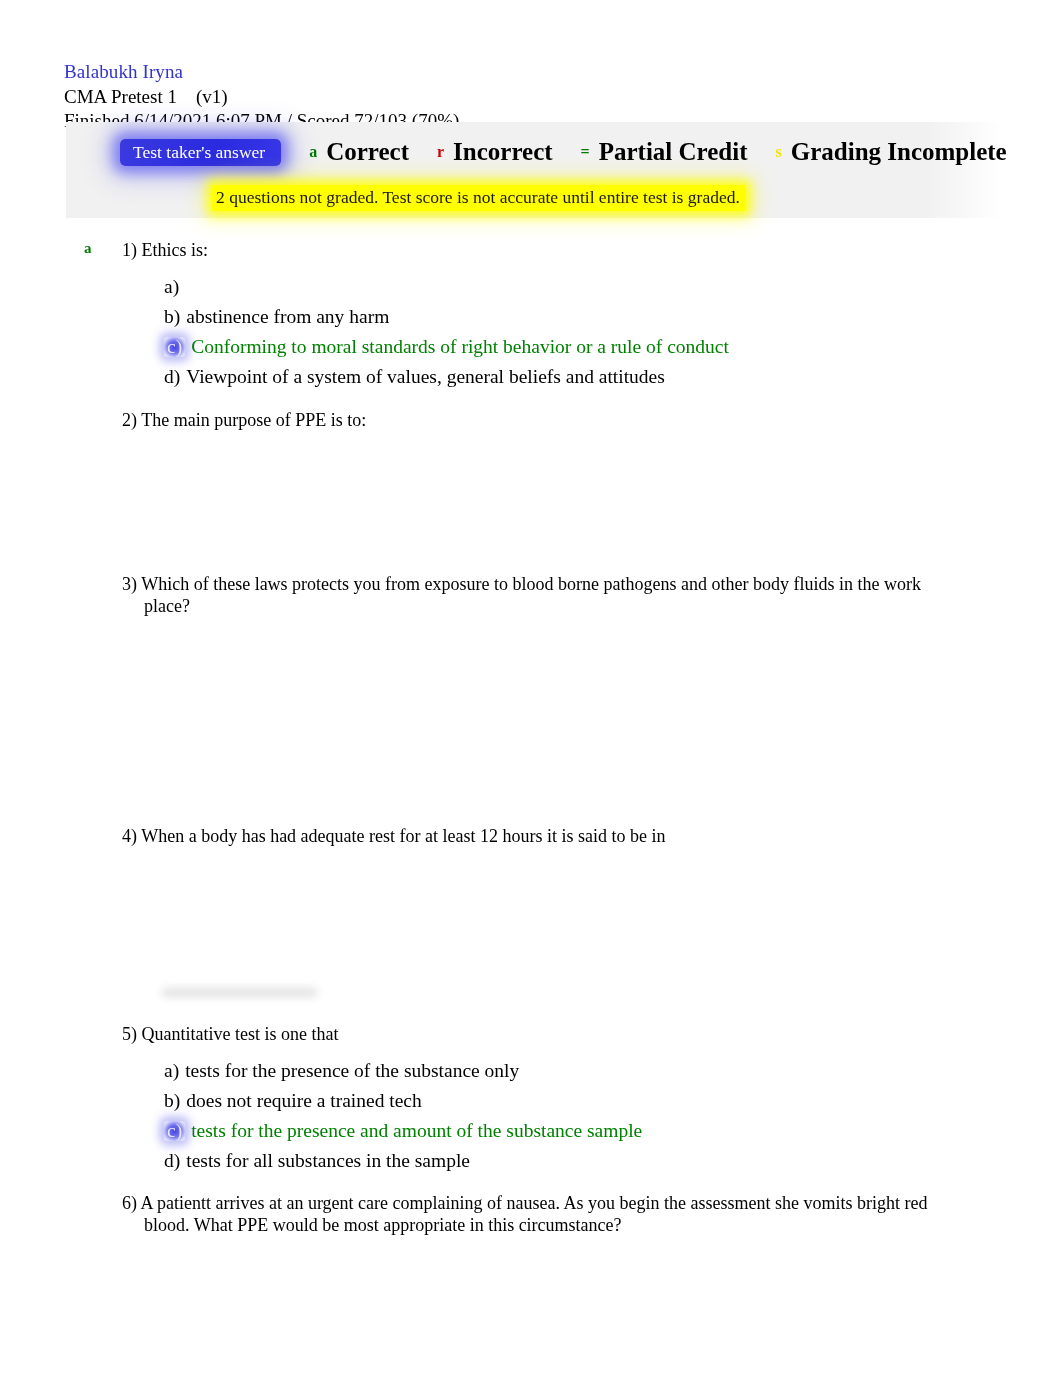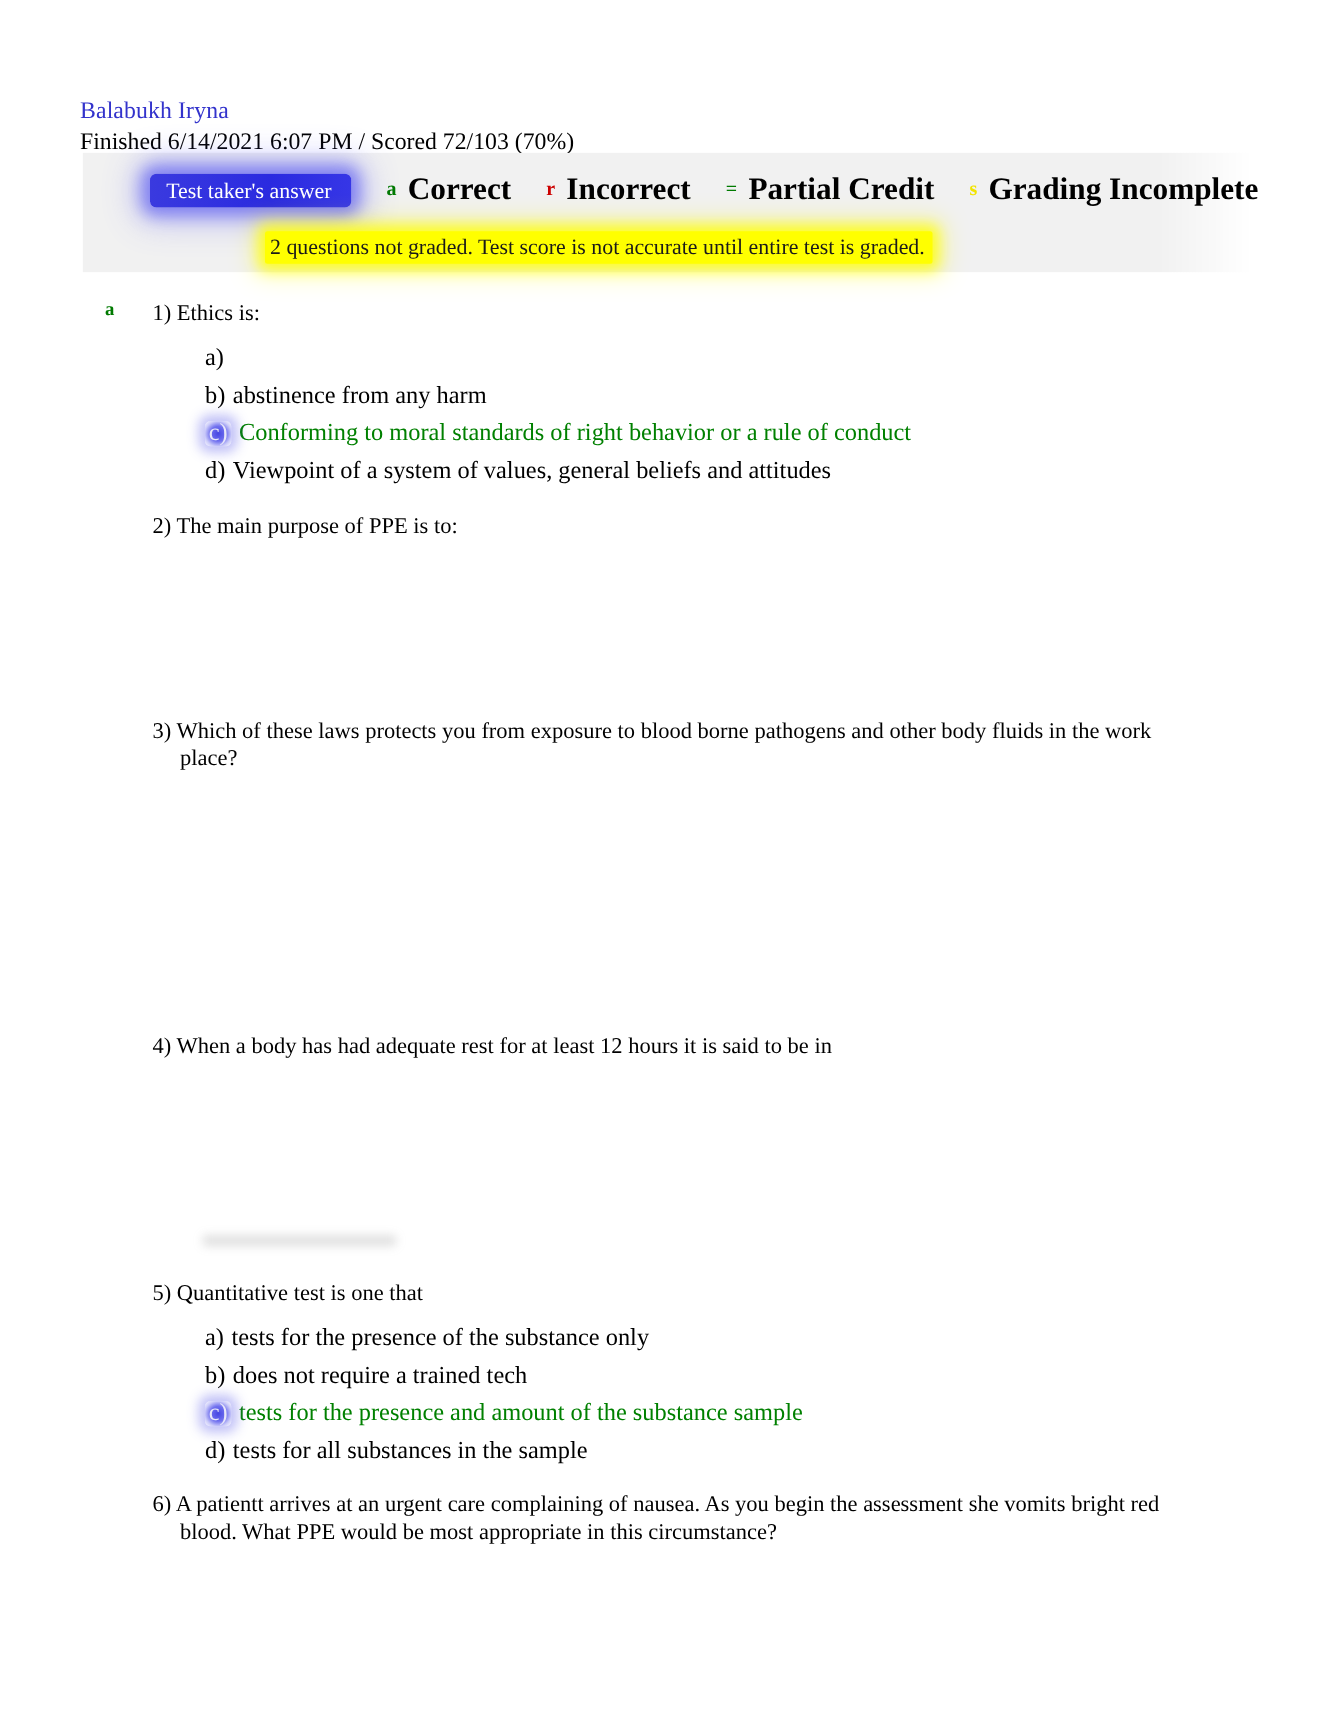--- a/index.html
+++ b/index.html
@@ -13,21 +13,21 @@
     position: relative;
     font-family: "Liberation Serif", "DejaVu Serif", serif;
     color: #000000;
     overflow: hidden;
   }
 
   
   #header {
     position: absolute;
     left: 64px;
-    top: 77px;
+    top: 60px;
     line-height: 1.30;
   }
   .student-name {
     font-size: 19px;
     color: #3333cc;
     letter-spacing: 0.1px;
   }
   .test-title {
     font-size: 19px;
     color: #000;
@@ -176,20 +176,21 @@
     background: rgba(120,120,120,0.22);
     filter: blur(4px);
     border-radius: 3px;
   }
 </style>
 </head>
 <body>
 
 <div id="header">
   <div class="student-name">Balabukh Iryna</div>
+  <div class="test-title">CMA Pretest 1    (v1)</div>
   <div class="test-status">Finished 6/14/2021 6:07 PM / Scored 72/103 (70%)</div>
 </div>
 
 <div id="legend-panel"></div>
 
 <div id="legend-row">
   <span class="taker-pill">Test taker's answer</span>
 
   <span class="legend-mark green">a</span>
   <span class="legend-label">Correct</span>

